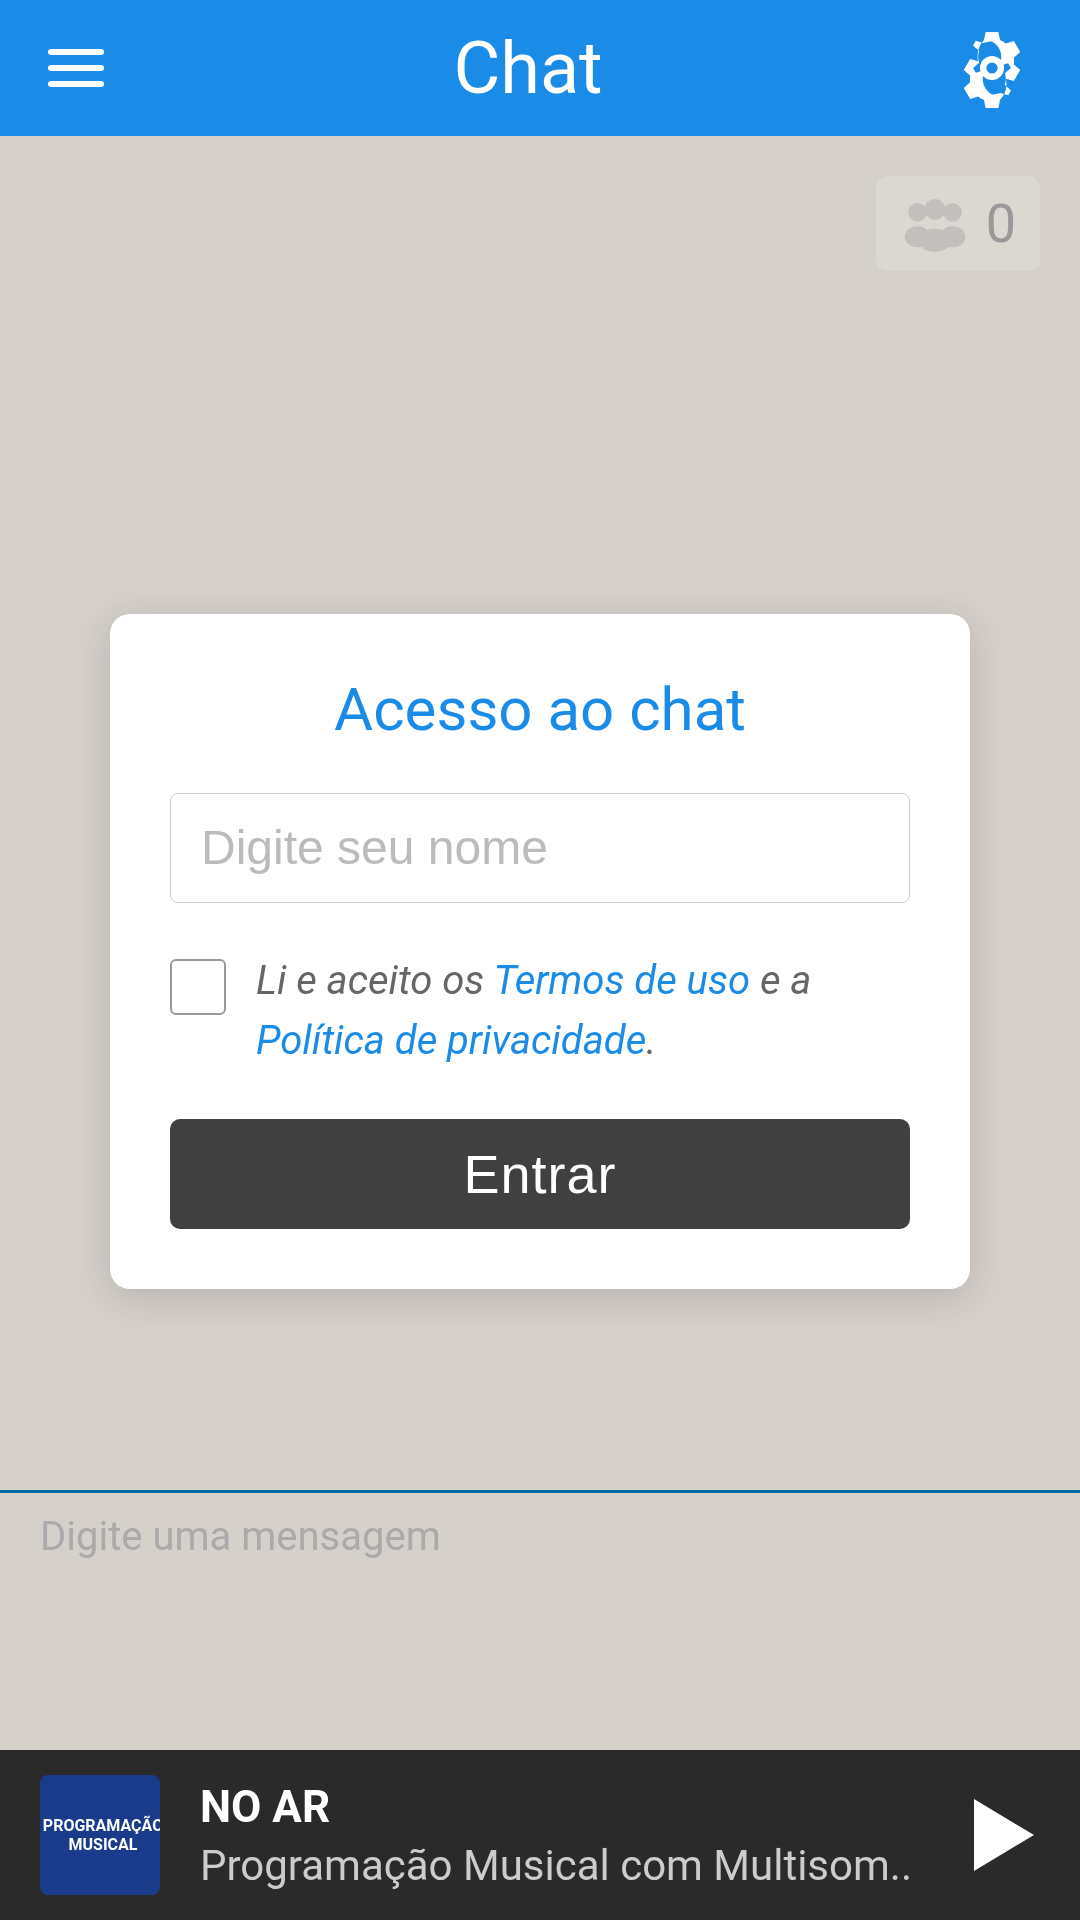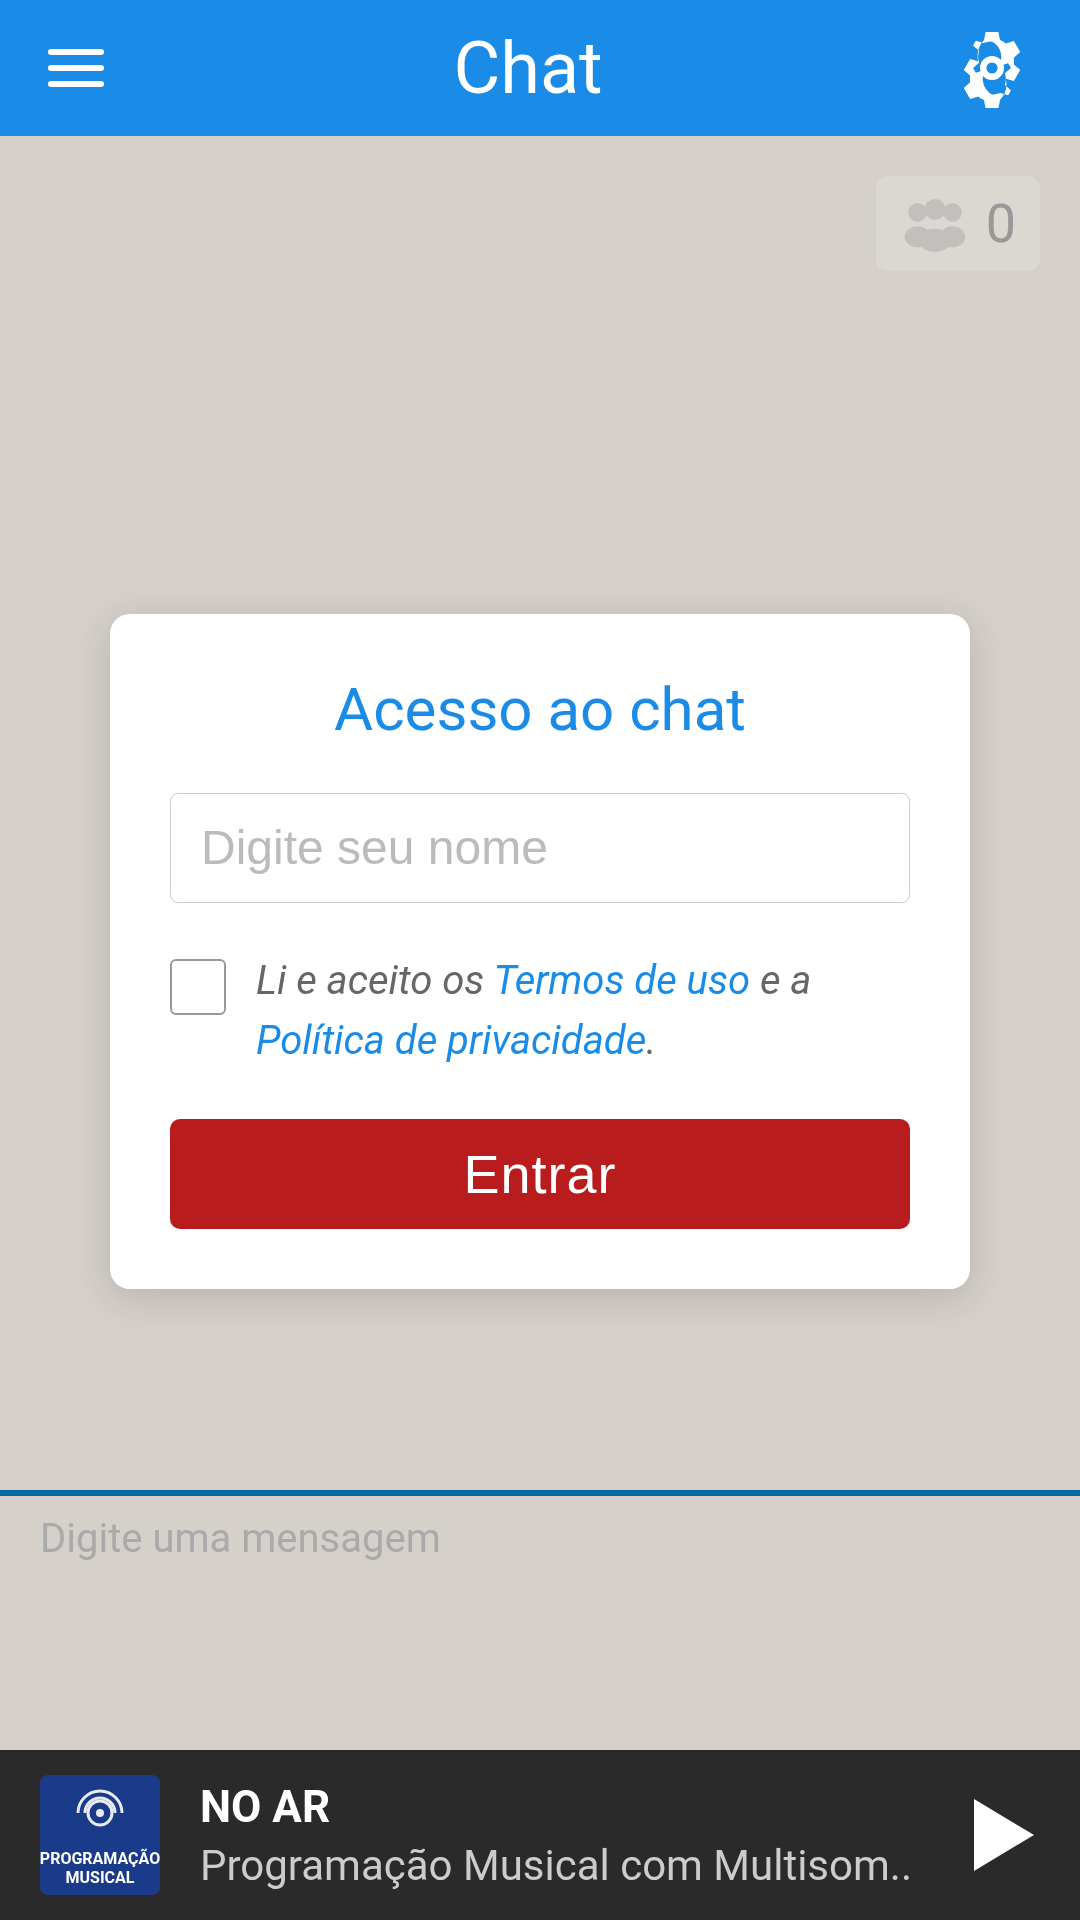--- a/index.html
+++ b/index.html
@@ -161,42 +161,42 @@
     }
 
     .terms-link {
       color: #1a8ce8;
       text-decoration: none;
     }
 
     .enter-button {
       width: 100%;
       height: 110px;
-      background: #b91c1c;
+      background: #404040;
       border: none;
       border-radius: 10px;
       color: white;
       font-size: 54px;
       font-weight: 400;
       cursor: pointer;
       letter-spacing: 1px;
     }
 
     
     .message-bar {
       position: absolute;
       bottom: 170px;
       left: 0;
       width: 100%;
       height: 90px;
       background: #d6d0cb;
       display: flex;
       align-items: center;
       padding: 0 40px;
-      border-top: 6px solid #0369a1;
+      border-top: 3px solid #0369a1;
     }
 
     .message-input-placeholder {
       font-size: 40px;
       color: #aaa;
     }
 
     
     .player-bar {
       position: absolute;
@@ -221,21 +221,21 @@
       justify-content: center;
       flex-shrink: 0;
       overflow: hidden;
     }
 
     .player-thumbnail-inner {
       width: 100%;
       height: 100%;
       background: #1a3a8a;
       display: flex;
-      flex-direction: column;
+      flex-direction: row;
       align-items: center;
       justify-content: center;
       gap: 6px;
     }
 
     .player-thumb-icon {
       width: 60px;
       height: 60px;
       opacity: 0.9;
     }

